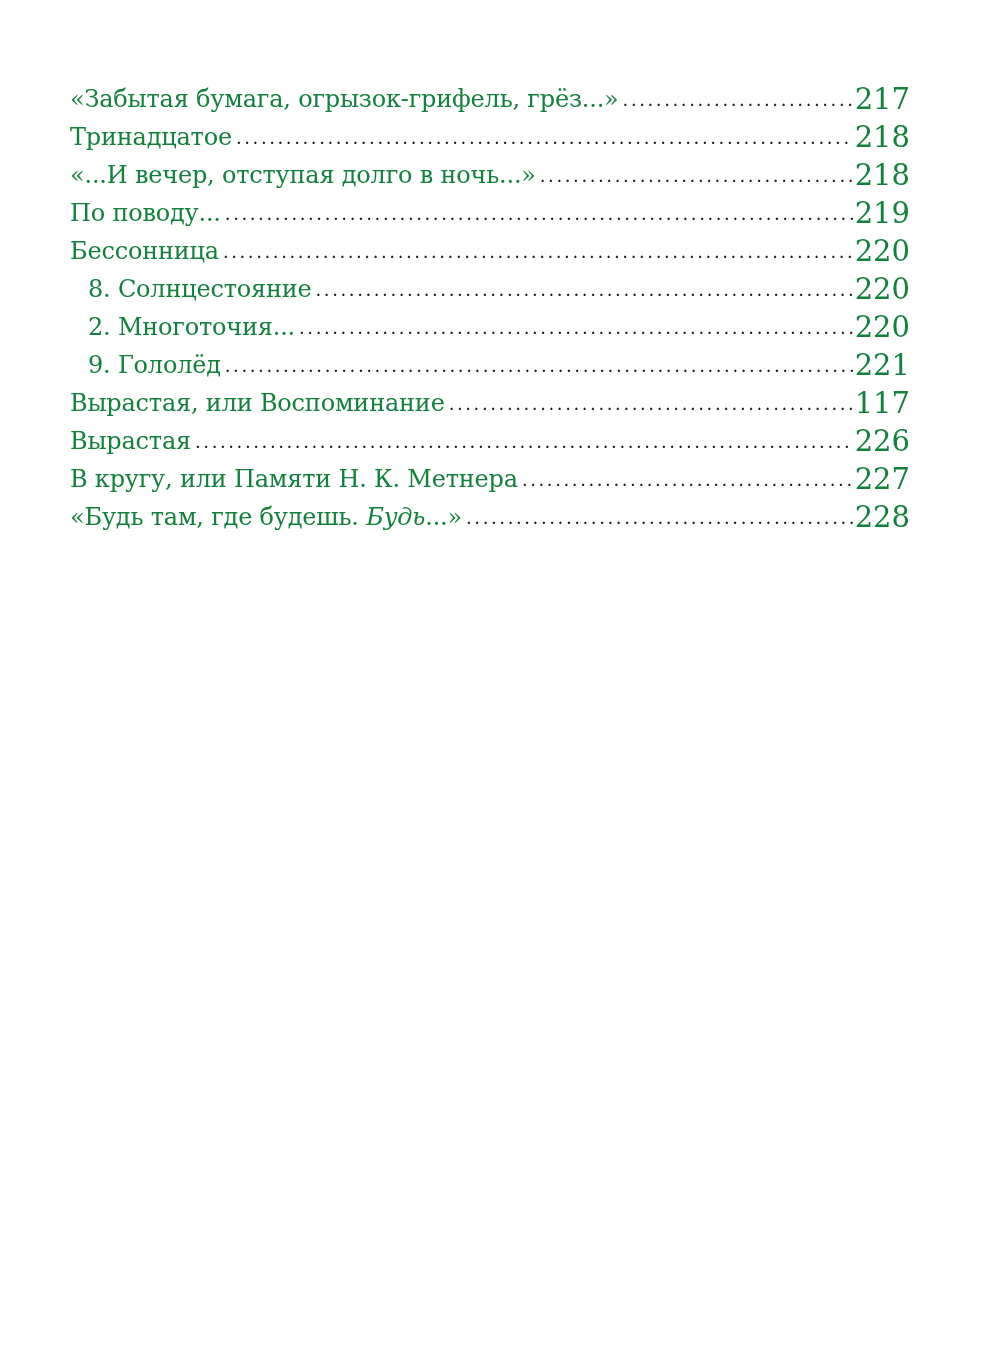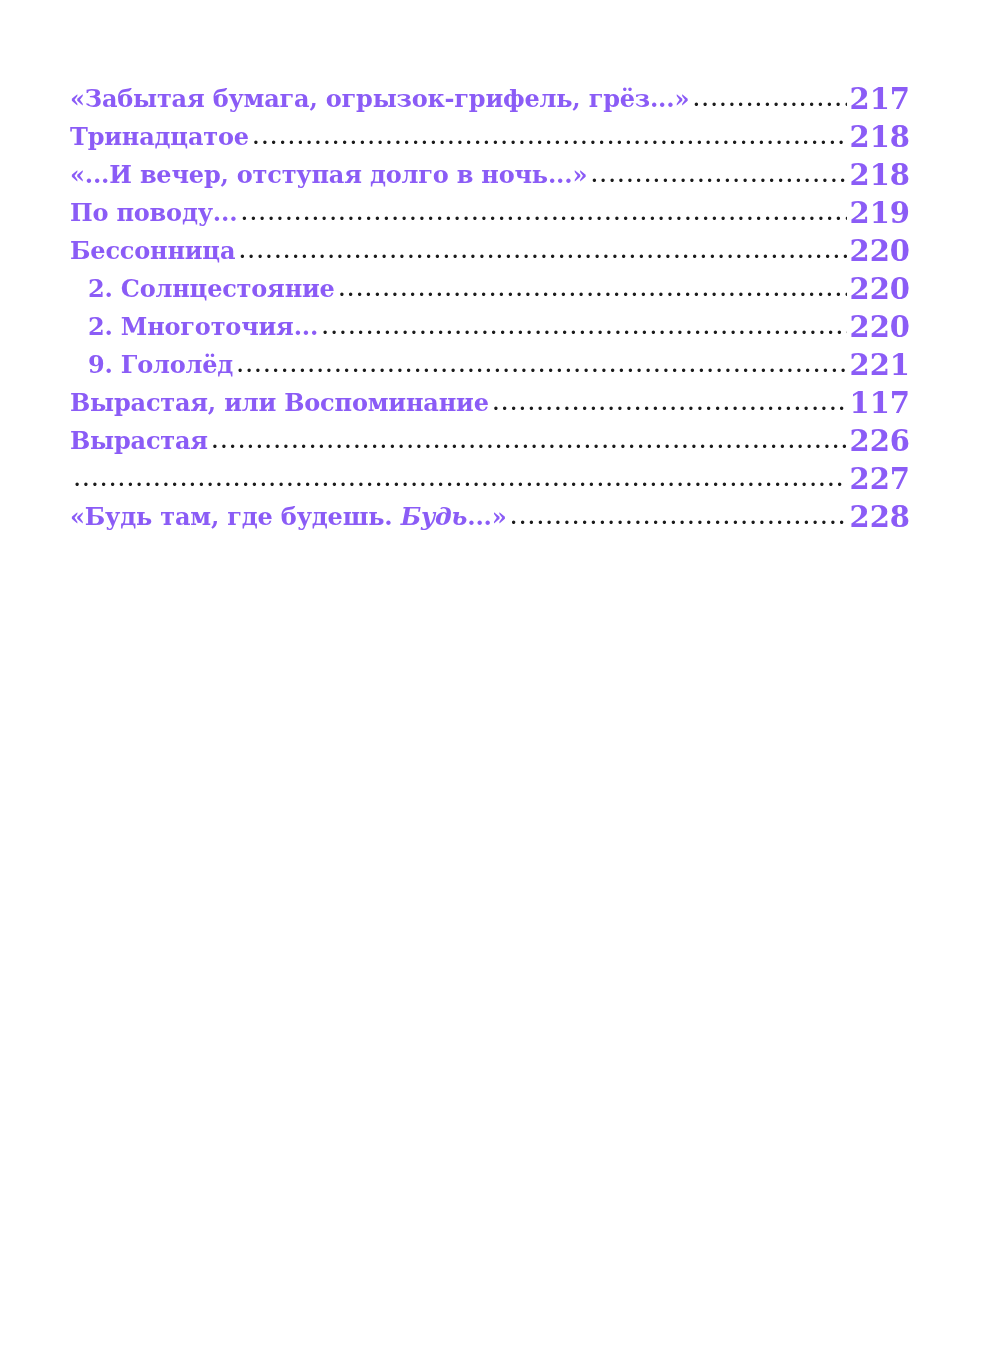--- a/index.html
+++ b/index.html
@@ -19,24 +19,23 @@
       top: 80px;
       width: 840px;
     }
     .toc-row {
       display: flex;
       align-items: flex-end;
       height: 38px;
       line-height: 38px;
       font-family: "DejaVu Serif", "Liberation Serif", serif;
       font-size: 24px;
-      color: #8b5cf6;
+      color: #15803d;
       white-space: nowrap;
       overflow: hidden;
-      font-weight: bold;
     }
     .toc-row.indent .toc-title {
       padding-left: 18px;
     }
     .toc-title {
       flex: 0 0 auto;
       letter-spacing: -0.2px;
     }
     .toc-title em {
       font-style: italic;
@@ -94,21 +93,21 @@
     <span class="toc-page">219</span>
   </div>
 
   <div class="toc-row">
     <span class="toc-title">Бессонница</span>
     <span class="toc-leader"></span>
     <span class="toc-page">220</span>
   </div>
 
   <div class="toc-row indent">
-    <span class="toc-title">2. Солнцестояние</span>
+    <span class="toc-title">8. Солнцестояние</span>
     <span class="toc-leader"></span>
     <span class="toc-page">220</span>
   </div>
 
   <div class="toc-row indent">
     <span class="toc-title">2. Многоточия...</span>
     <span class="toc-leader"></span>
     <span class="toc-page">220</span>
   </div>
 
@@ -127,20 +126,21 @@
 
 
 
   <div class="toc-row">
     <span class="toc-title">Вырастая</span>
     <span class="toc-leader"></span>
     <span class="toc-page">226</span>
   </div>
 
   <div class="toc-row">
+    <span class="toc-title">В кругу, или Памяти Н. К. Метнера</span>
     <span class="toc-leader"></span>
     <span class="toc-page">227</span>
   </div>
 
   <div class="toc-row">
     <span class="toc-title"><span>«Будь там, где будешь. </span><em>Будь</em><span>...»</span></span>
     <span class="toc-leader"></span>
     <span class="toc-page">228</span>
   </div>
 

